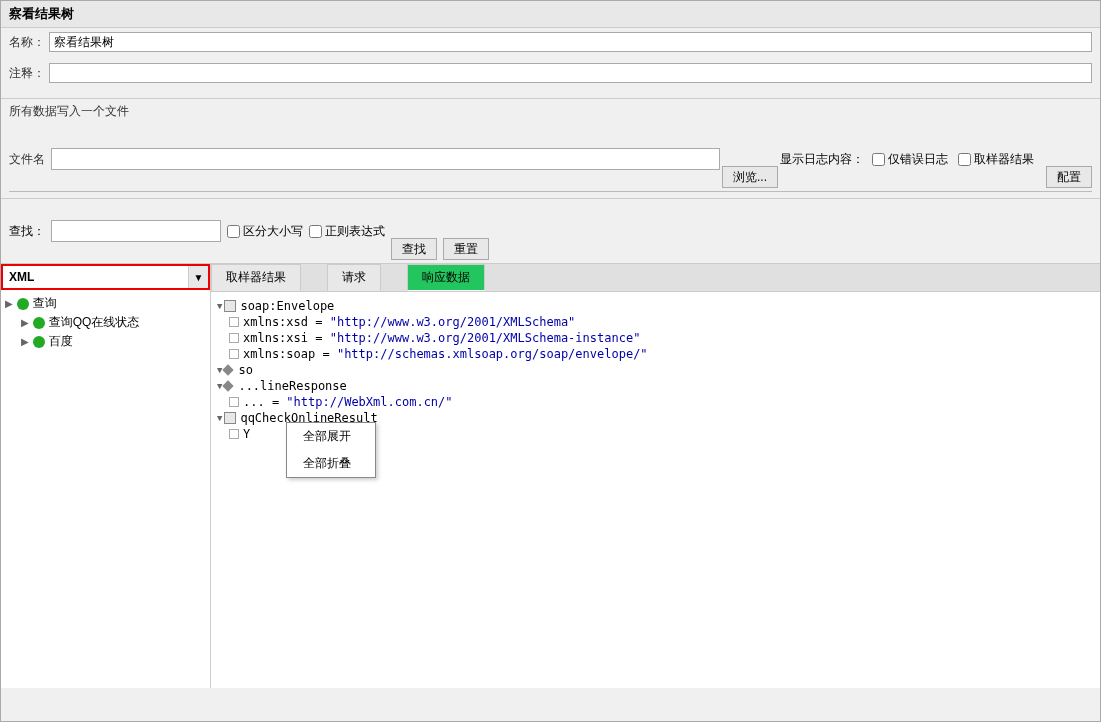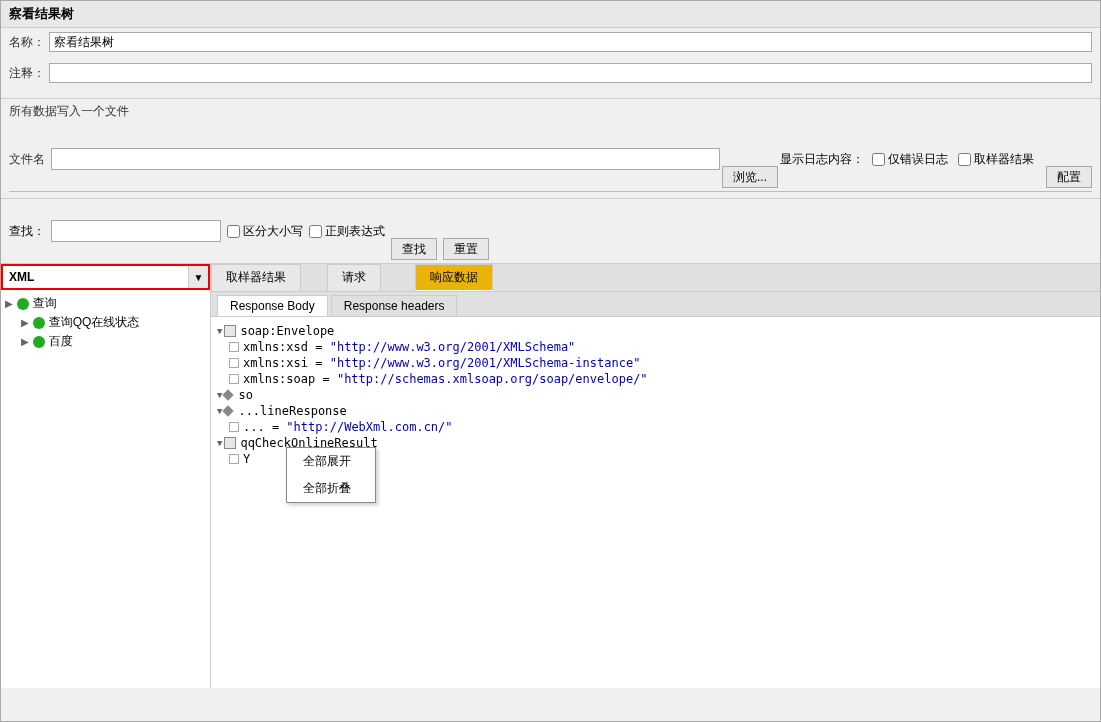--- a/index.html
+++ b/index.html
@@ -188,23 +188,22 @@
       padding: 4px 14px;
       font-size: 12px;
       border: 1px solid #ccc;
       border-bottom: none;
       background: #e8e8e8;
       cursor: pointer;
       margin-right: 2px;
     }
 
     .tab.active {
-      background: #eab308;
+      background: #22c55e;
       border-bottom: 1px solid #fff;
-      margin-left: 8px;
     }
 
     .sub-tabs-row {
       display: flex;
       background: #e0e0e0;
       border-bottom: 1px solid #ccc;
       padding: 3px 6px 0;
     }
 
     .sub-tab {
@@ -363,28 +362,20 @@
           <span>取样器结果</span>
         </div>
         <div class="tab">
           <span>请求</span>
         </div>
         <div class="tab active">
           <span>响应数据</span>
         </div>
       </div>
 
-      <div class="sub-tabs-row">
-        <div class="sub-tab active">
-          <span>Response Body</span>
-        </div>
-        <div class="sub-tab">
-          <span>Response headers</span>
-        </div>
-      </div>
 
       <div class="content-area">
         <div class="xml-tree">
 
           <div class="node-row">
             <span style="font-size:9px;color:#666;">▼</span>
             <span style="display:inline-block;width:12px;height:12px;border:1px solid #888;background:#e8e8e8;margin-right:2px;"></span>
             <span class="node-text">soap:Envelope</span>
           </div>
 

